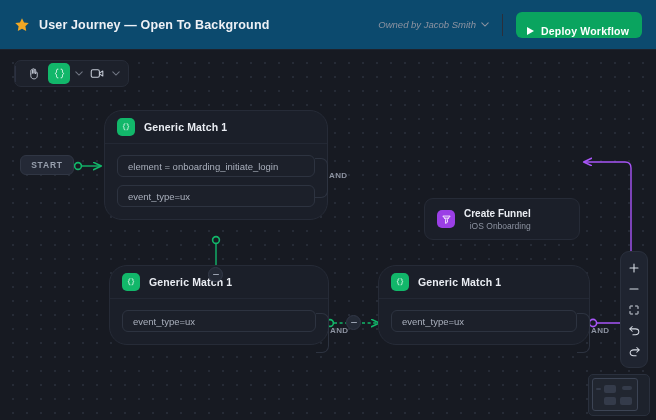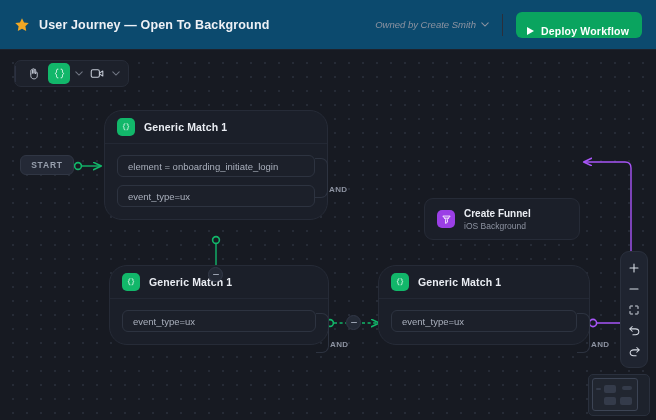--- a/index.html
+++ b/index.html
@@ -113,21 +113,21 @@
   .and-wrap{
     position:absolute; right:-20px; top:14px;
     width:32px; height:40px;
   }
   .and-bracket{
     position:absolute; left:0; top:0; width:13px; height:40px;
     border:1px solid #2d3340; border-left:none;
     border-radius:0 7px 7px 0;
   }
   .and-label{
-    position:absolute; left:14px; top:27px;
+    position:absolute; left:14px; top:13px;
     font-size:8px; font-weight:bold; color:#8d93a1; letter-spacing:.4px;
   }
 
   
   .start-pill{
     position:absolute; left:20px; top:105px;
     width:54px; height:20px;
     background:#242936; border:1px solid #303644; border-radius:6px;
     display:flex;align-items:center;justify-content:center;
     font-size:8.5px; font-weight:bold; color:#98a0ae; letter-spacing:.8px;
@@ -135,21 +135,21 @@
   }
 
   
   .funnel-node{
     position:absolute; left:424px; top:148px;
     width:156px; height:42px;
     background:#1b1f29; border:1px solid #262b37; border-radius:9px;
     display:flex; align-items:center; gap:9px; padding:0 12px;
     z-index:12;
   }
-  .funnel-txt{ display:flex; flex-direction:column; gap:2px; }
+  .funnel-txt{ display:flex; flex-direction:column; gap:2px;align-items:flex-end; }
   .funnel-title{ font-size:10px; font-weight:bold; color:#e9ecf2; }
   .funnel-sub{ font-size:8.5px; color:#8d93a1; }
 
   
   .edges{ position:absolute; left:0; top:0; width:656px; height:370px; z-index:8; pointer-events:none; }
 
   
   .edge-btn{
     position:absolute; width:15px;height:15px;border-radius:50%;
     background:#242a36; border:1px solid #323847;
@@ -190,21 +190,21 @@
 <div class="app">
 
   <div class="header">
     <svg class="star-icon" viewBox="0 0 24 24">
       <path fill="#f0a724" d="M12 1.8l3.1 6.3 7 1-5 4.9 1.2 6.9L12 17.6l-6.3 3.3 1.2-6.9-5-4.9 7-1z"></path>
     </svg>
     <div class="page-title">User Journey — Open To Background</div>
 
     <div class="header-right">
       <div class="owner">
-        <span>Owned by Create Smith</span>
+        <span>Owned by Jacob Smith</span>
         <svg class="chev" viewBox="0 0 10 6">
           <path d="M1 1l4 4 4-4" fill="none" stroke="#8d93a1" stroke-width="1.3" stroke-linecap="round"></path>
         </svg>
       </div>
       <div class="divider-v"></div>
       <button class="deploy-btn">
         <span class="play-tri"></span>
         <span>Deploy Workflow</span>
       </button>
     </div>
@@ -331,21 +331,21 @@
 
     <div class="funnel-node">
       <span class="badge purple">
         <svg width="11" height="11" viewBox="0 0 24 24">
           <path d="M4 4.5h16l-6 7v6.5l-4 2.5v-9z" fill="none" stroke="#fff" stroke-width="1.9" stroke-linejoin="round"></path>
           <line x1="7.5" y1="9" x2="16.5" y2="9" stroke="#fff" stroke-width="1.9" stroke-linecap="round"></line>
         </svg>
       </span>
       <span class="funnel-txt">
         <span class="funnel-title">Create Funnel</span>
-        <span class="funnel-sub">iOS Background</span>
+        <span class="funnel-sub">iOS Onboarding</span>
       </span>
     </div>
 
     <div class="controls">
       <div class="ctrl">
         <svg width="12" height="12" viewBox="0 0 24 24">
           <path d="M12 4v16M4 12h16" stroke="#d6dbe4" stroke-width="2.2" stroke-linecap="round"></path>
         </svg>
       </div>
       <div class="ctrl">

